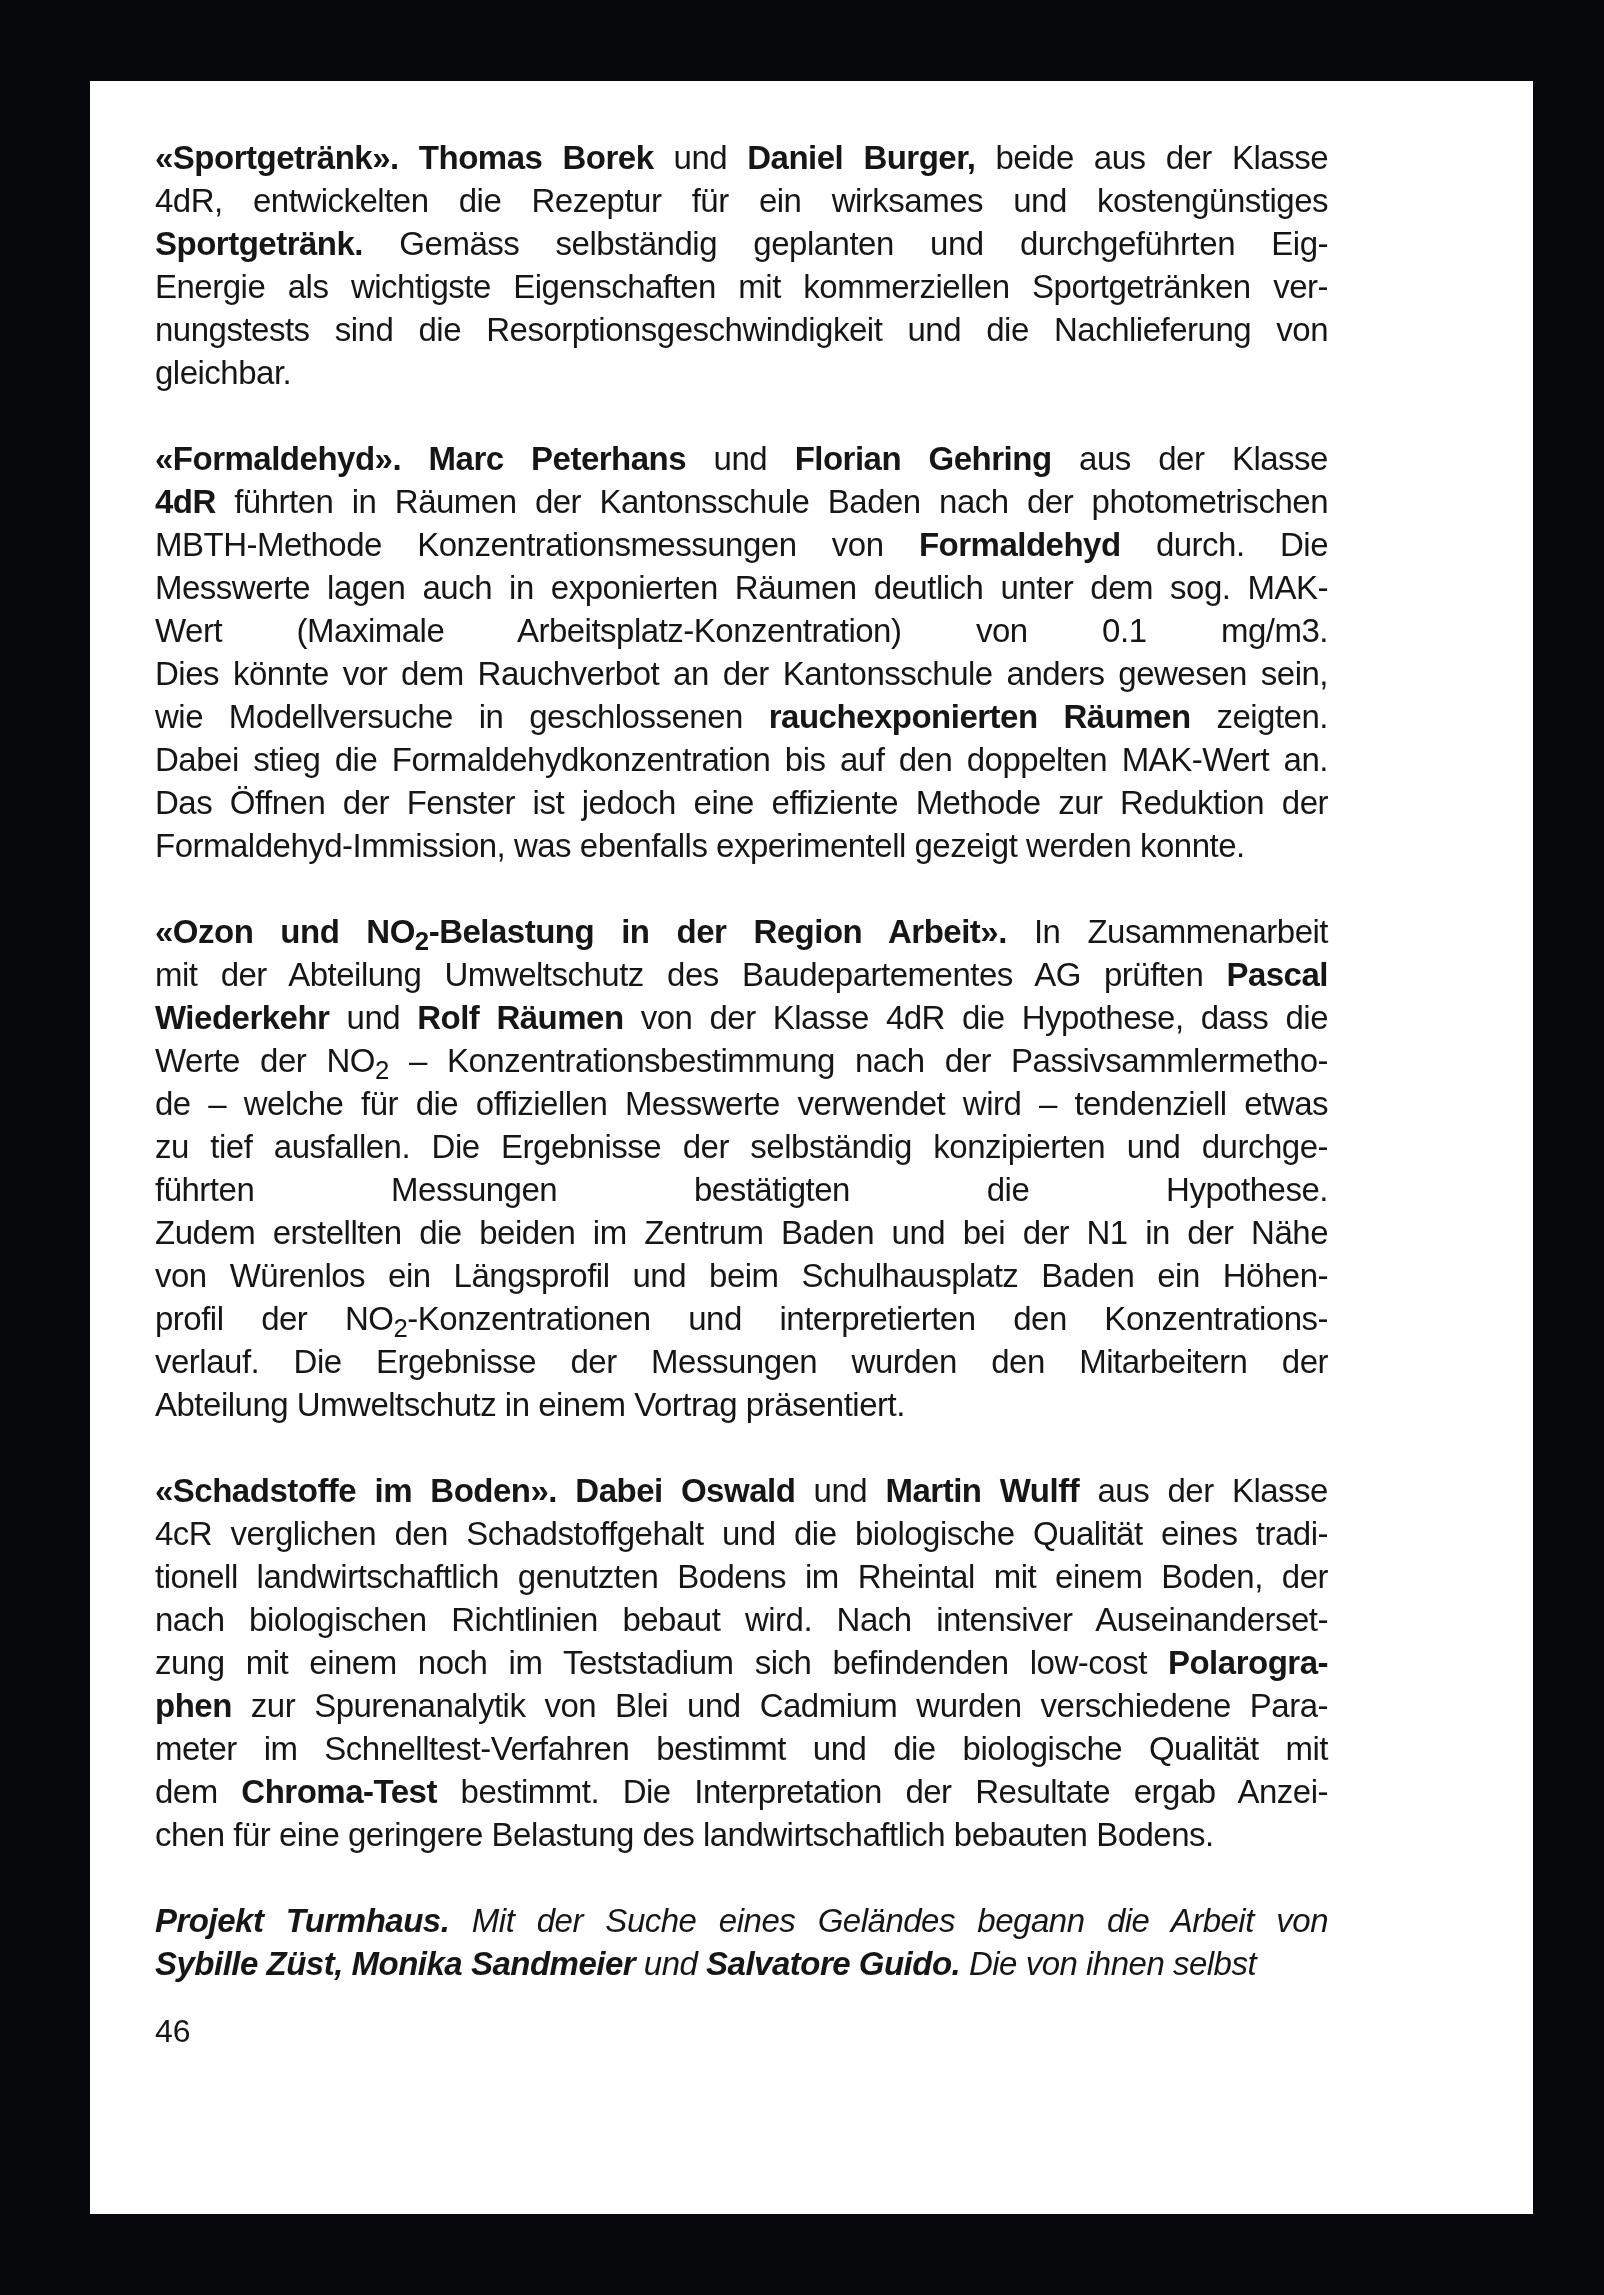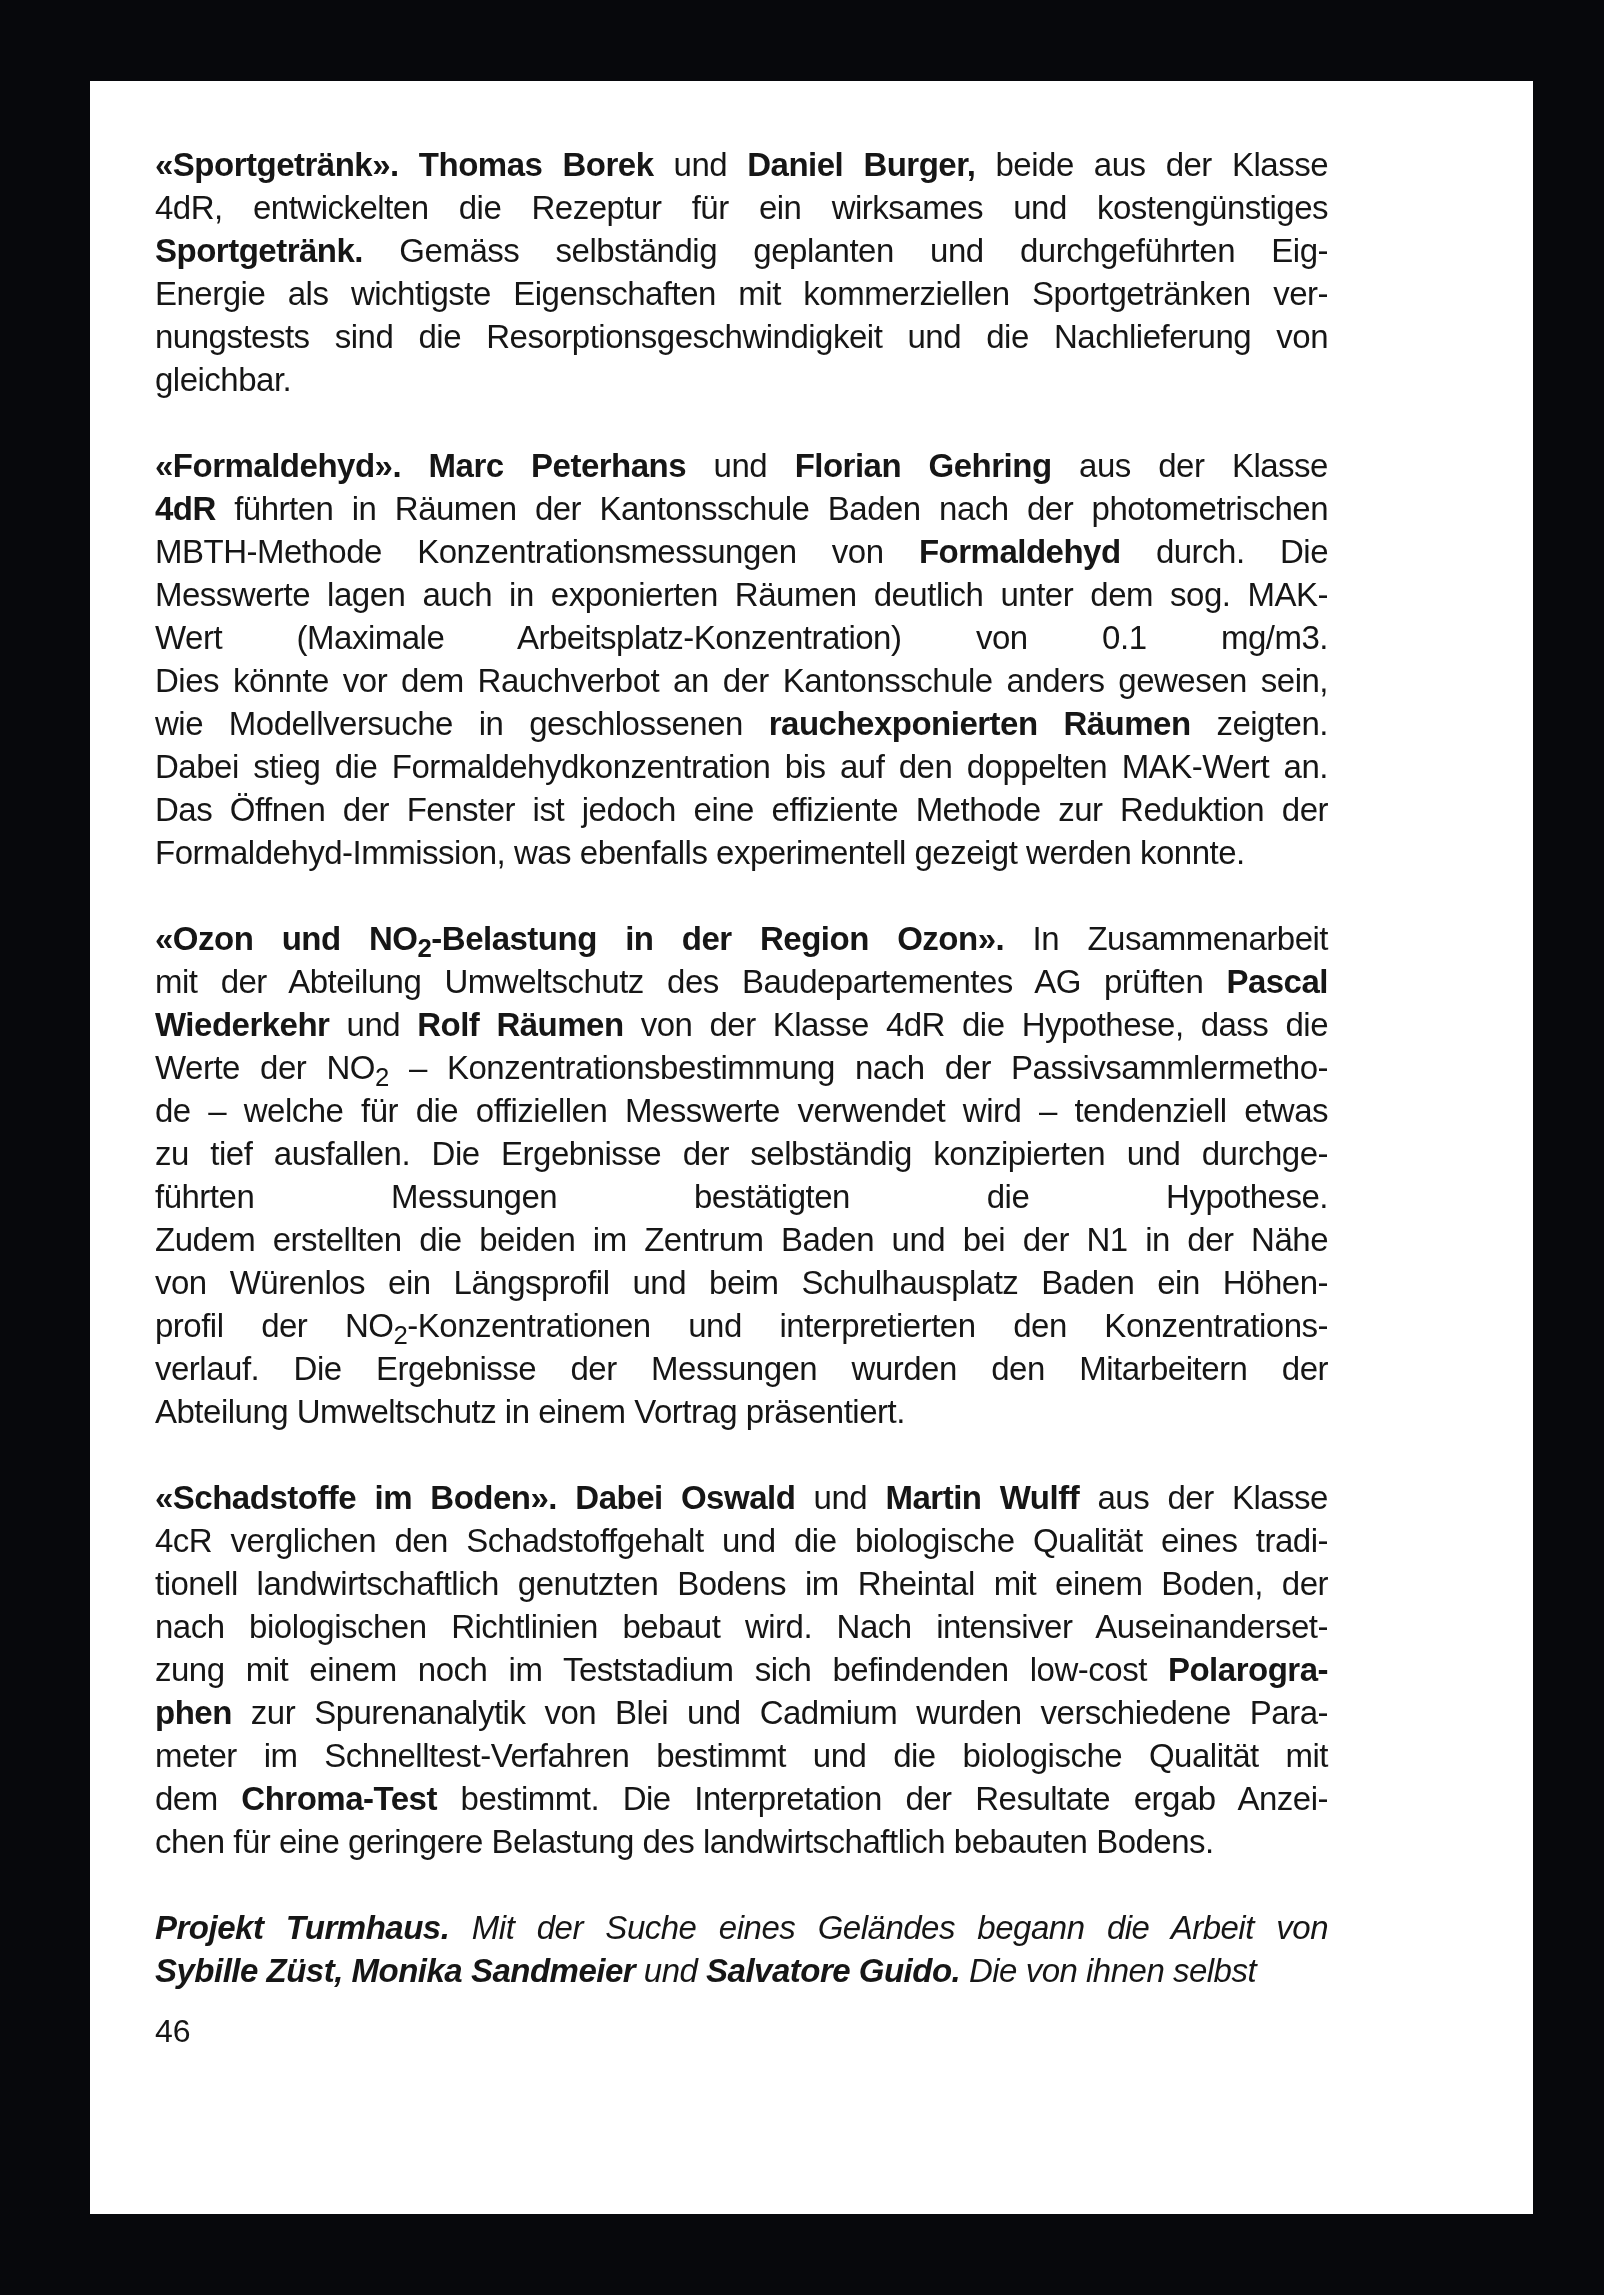--- a/index.html
+++ b/index.html
@@ -11,21 +11,21 @@
     font-family: "Liberation Sans", sans-serif;
   }
   .paper {
     position: absolute;
     left: 90px; top: 81px;
     width: 1443px; height: 2133px;
     background: #ffffff;
   }
   .content {
     position: absolute;
-    left: 155px; top: 143px;
+    left: 155px; top: 136px;
     width: 1173px;
     color: #161616;
     font-size: 33px;
     line-height: 43px;
     letter-spacing: -0.5px;
   }
   .para {
     margin: 0 0 43px 0;
     text-align: justify;
   }
@@ -62,21 +62,21 @@
       <span class="line">MBTH-Methode Konzentrationsmessungen von <b>Formaldehyd</b> durch. Die</span>
       <span class="line">Messwerte lagen auch in exponierten Räumen deutlich unter dem sog. MAK-</span>
       <span class="line">Wert (Maximale Arbeitsplatz-Konzentration) von 0.1 mg/m3.</span>
       <span class="line">Dies könnte vor dem Rauchverbot an der Kantonsschule anders gewesen sein,</span>
       <span class="line">wie Modellversuche in geschlossenen <b>rauchexponierten Räumen</b> zeigten.</span>
       <span class="line">Dabei stieg die Formaldehydkonzentration bis auf den doppelten MAK-Wert an.</span>
       <span class="line">Das Öffnen der Fenster ist jedoch eine effiziente Methode zur Reduktion der</span>
       <span class="line last">Formaldehyd-Immission, was ebenfalls experimentell gezeigt werden konnte.</span>
     </div>
   <div class="para">
-      <span class="line"><b>«Ozon und NO</b><b><sub>2</sub></b><b>-Belastung in der Region Ozon».  </b> In Zusammenarbeit</span>
+      <span class="line"><b>«Ozon und NO</b><b><sub>2</sub></b><b>-Belastung in der Region Arbeit».  </b> In Zusammenarbeit</span>
       <span class="line">mit der Abteilung Umweltschutz des Baudepartementes AG prüften <b>Pascal</b></span>
       <span class="line"><b>Wiederkehr</b> und <b>Rolf Räumen</b> von der Klasse 4dR die Hypothese, dass die</span>
       <span class="line">Werte der NO<sub>2</sub> – Konzentrationsbestimmung nach der Passivsammlermetho-</span>
       <span class="line">de – welche für die offiziellen Messwerte verwendet wird – tendenziell etwas</span>
       <span class="line">zu tief ausfallen. Die Ergebnisse der selbständig konzipierten und durchge-</span>
       <span class="line">führten Messungen bestätigten die Hypothese.</span>
       <span class="line">Zudem erstellten die beiden im Zentrum Baden und bei der N1 in der Nähe</span>
       <span class="line">von Würenlos ein Längsprofil und beim Schulhausplatz Baden ein Höhen-</span>
       <span class="line">profil der NO<sub>2</sub>-Konzentrationen und interpretierten den Konzentrations-</span>
       <span class="line">verlauf. Die Ergebnisse der Messungen wurden den Mitarbeitern der</span>

